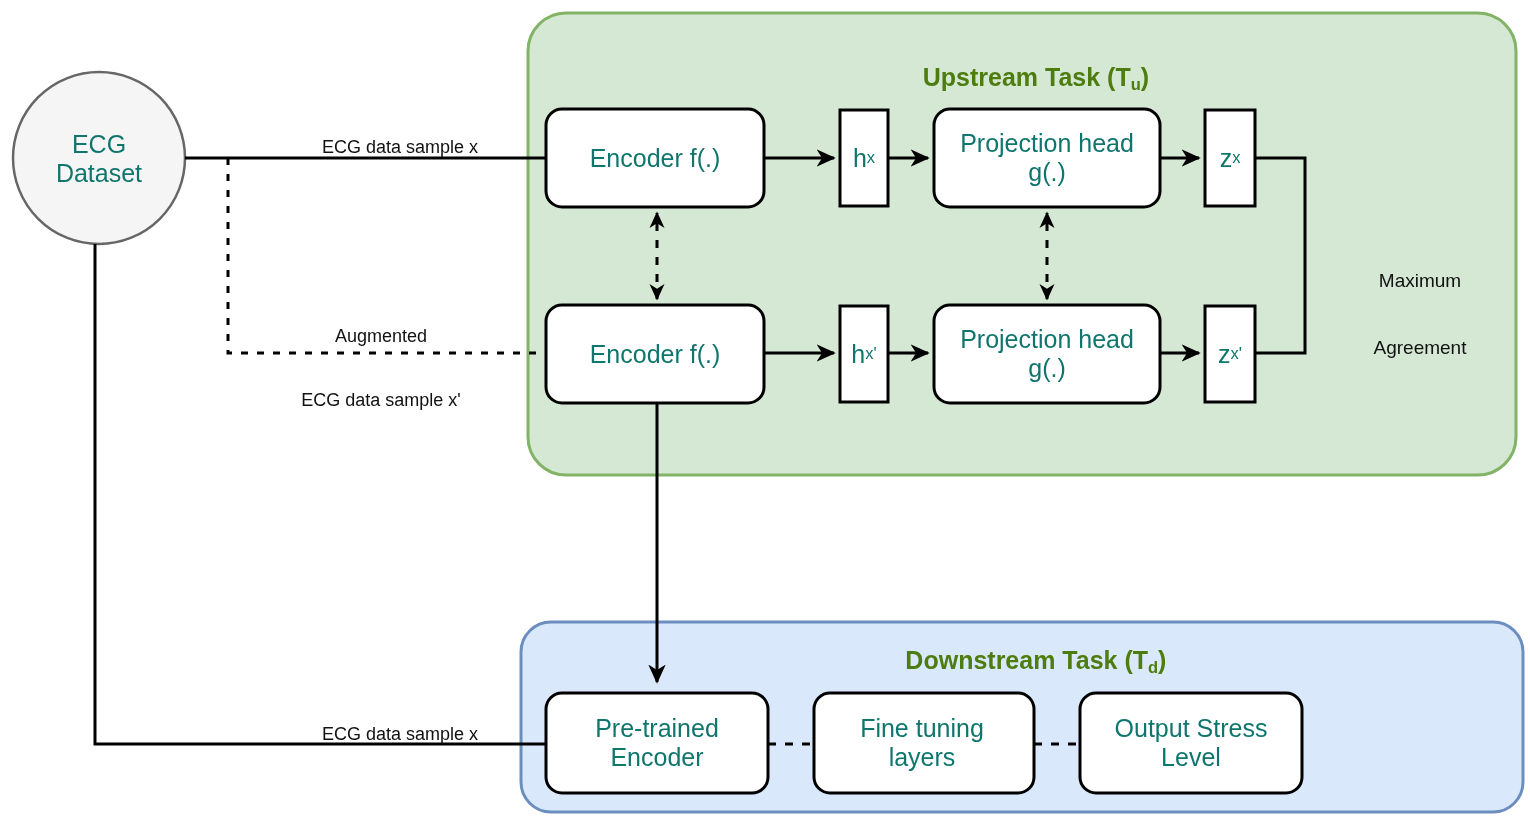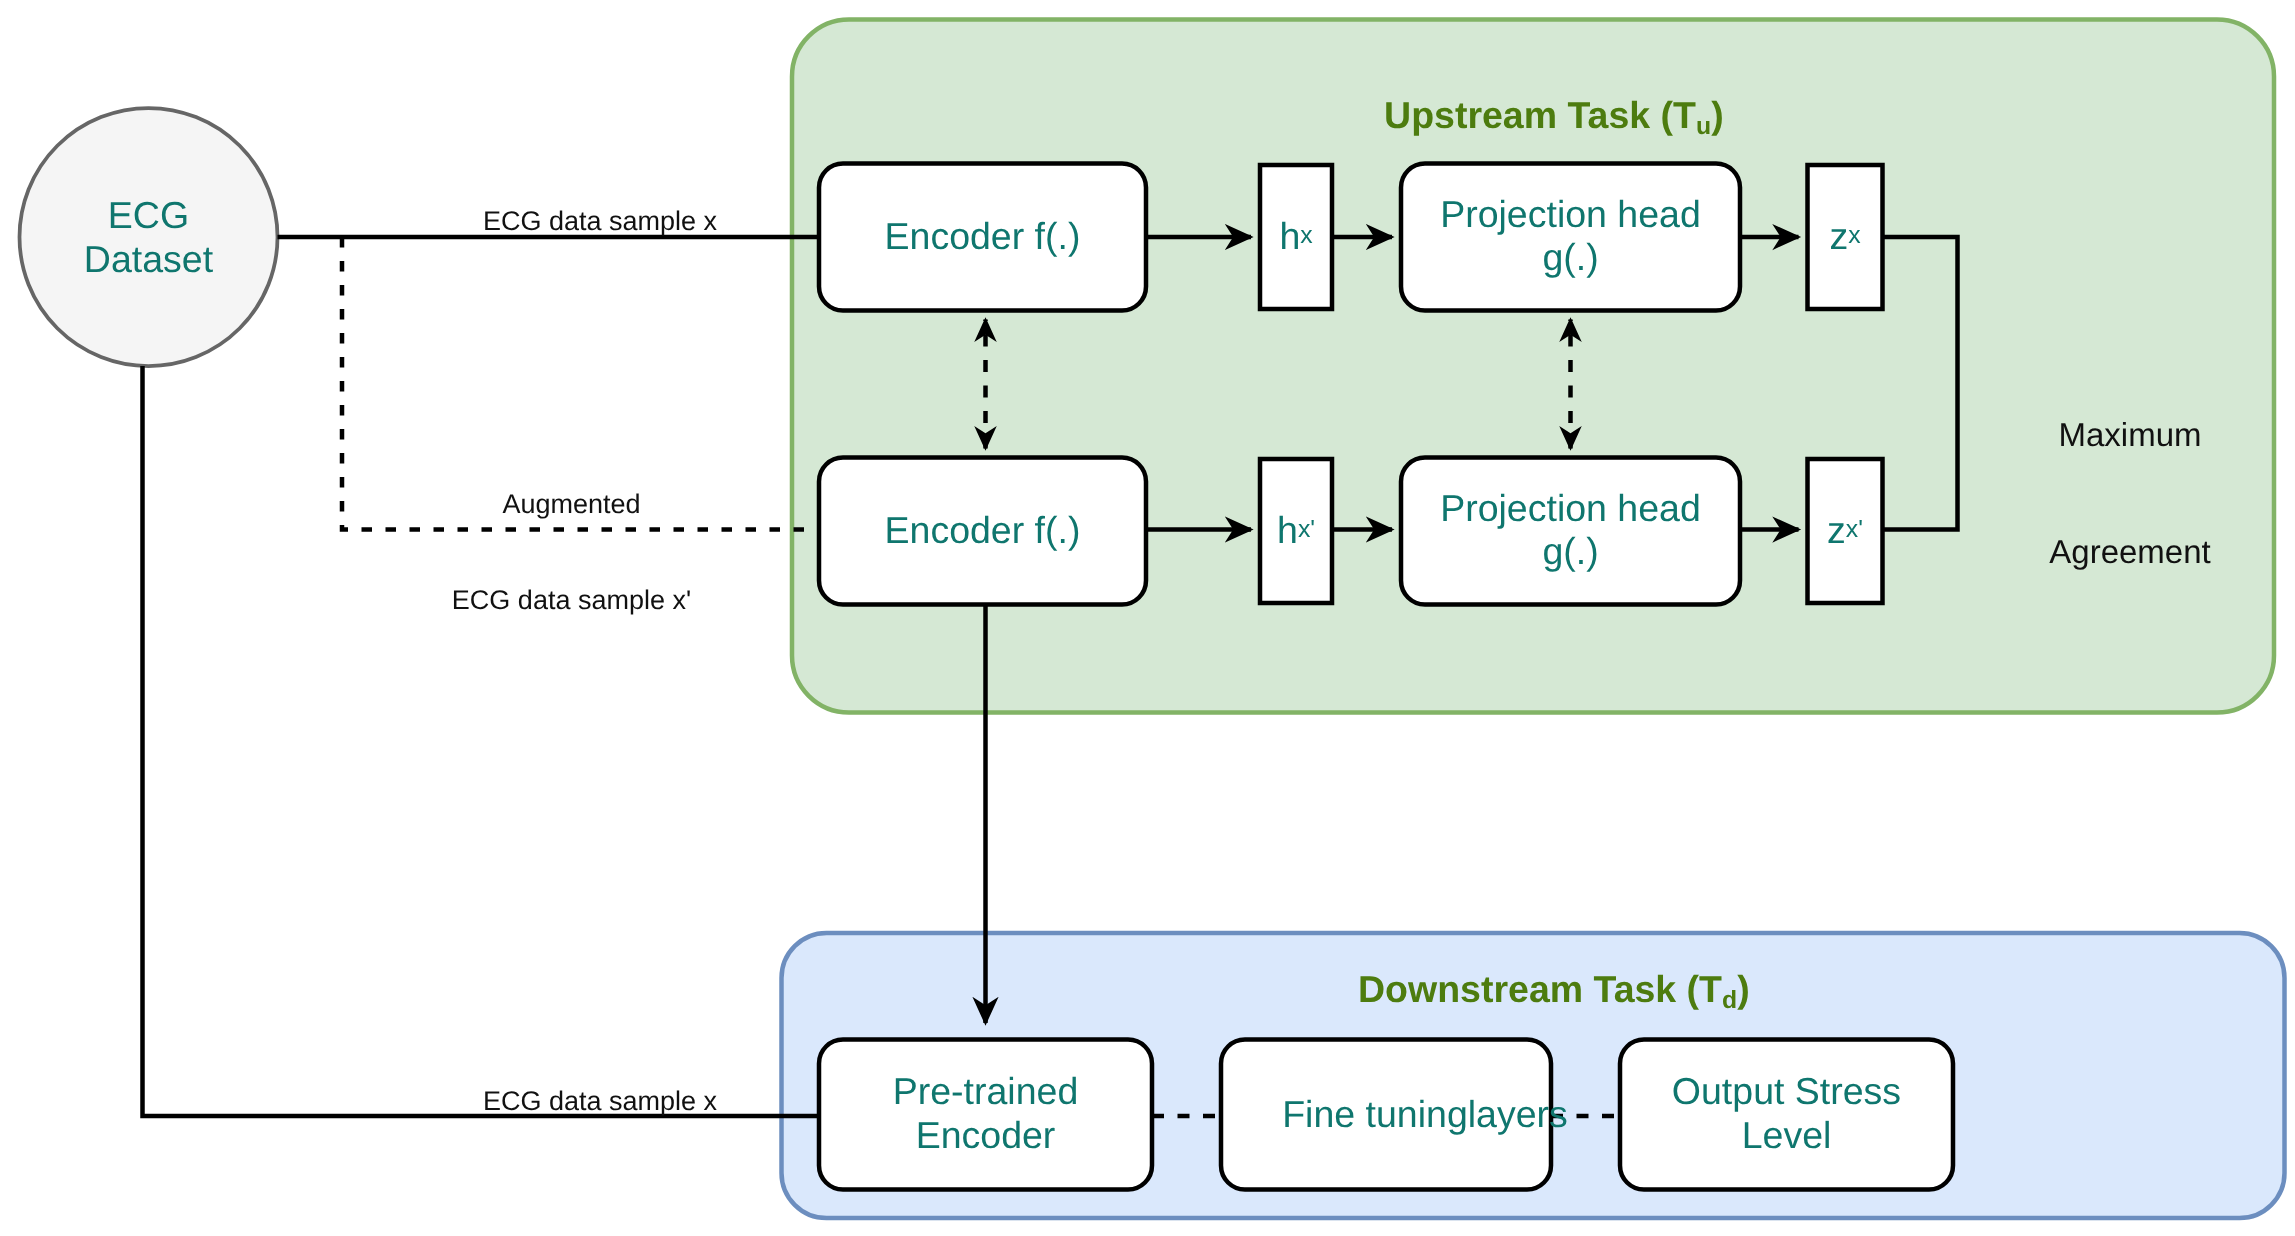--- a/index.html
+++ b/index.html
@@ -42,21 +42,21 @@
   .panel-title {
     font-weight: bold;
     font-size: 25px;
     color: #4d7c0f;
   }
   .edge-label {
     font-size: 18px;
     color: #111111;
   }
   .side-label {
-    font-size: 22px;
+    font-size: 19px;
     color: #111111;
   }
   sub {
     font-size: 0.66em;
     vertical-align: -0.26em;
   }
 </style>
 </head>
 <body>
 
@@ -194,21 +194,21 @@
 
   <div class="lbl edge-label" style="left:250px; top:703px; width:280px;">
     <span>ECG data sample x</span>
   </div>
 
   <div class="nodetext" style="left:546px; top:693px; width:222px; height:100px; font-size:25px; flex-direction:column;">
     <span>Pre-trained</span>
     <span>Encoder</span>
   </div>
 
-  <div class="nodetext" style="left:814px; top:693px; width:216px; height:100px; font-size:25px; margin-left:28px;">
+  <div class="nodetext" style="left:814px; top:693px; width:216px; height:100px; font-size:25px; flex-direction:column;">
     <span>Fine tuning</span>
     <span>layers</span>
   </div>
 
   <div class="nodetext" style="left:1080px; top:693px; width:222px; height:100px; font-size:25px; flex-direction:column;">
     <span>Output Stress</span>
     <span>Level</span>
   </div>
 
 </div>

